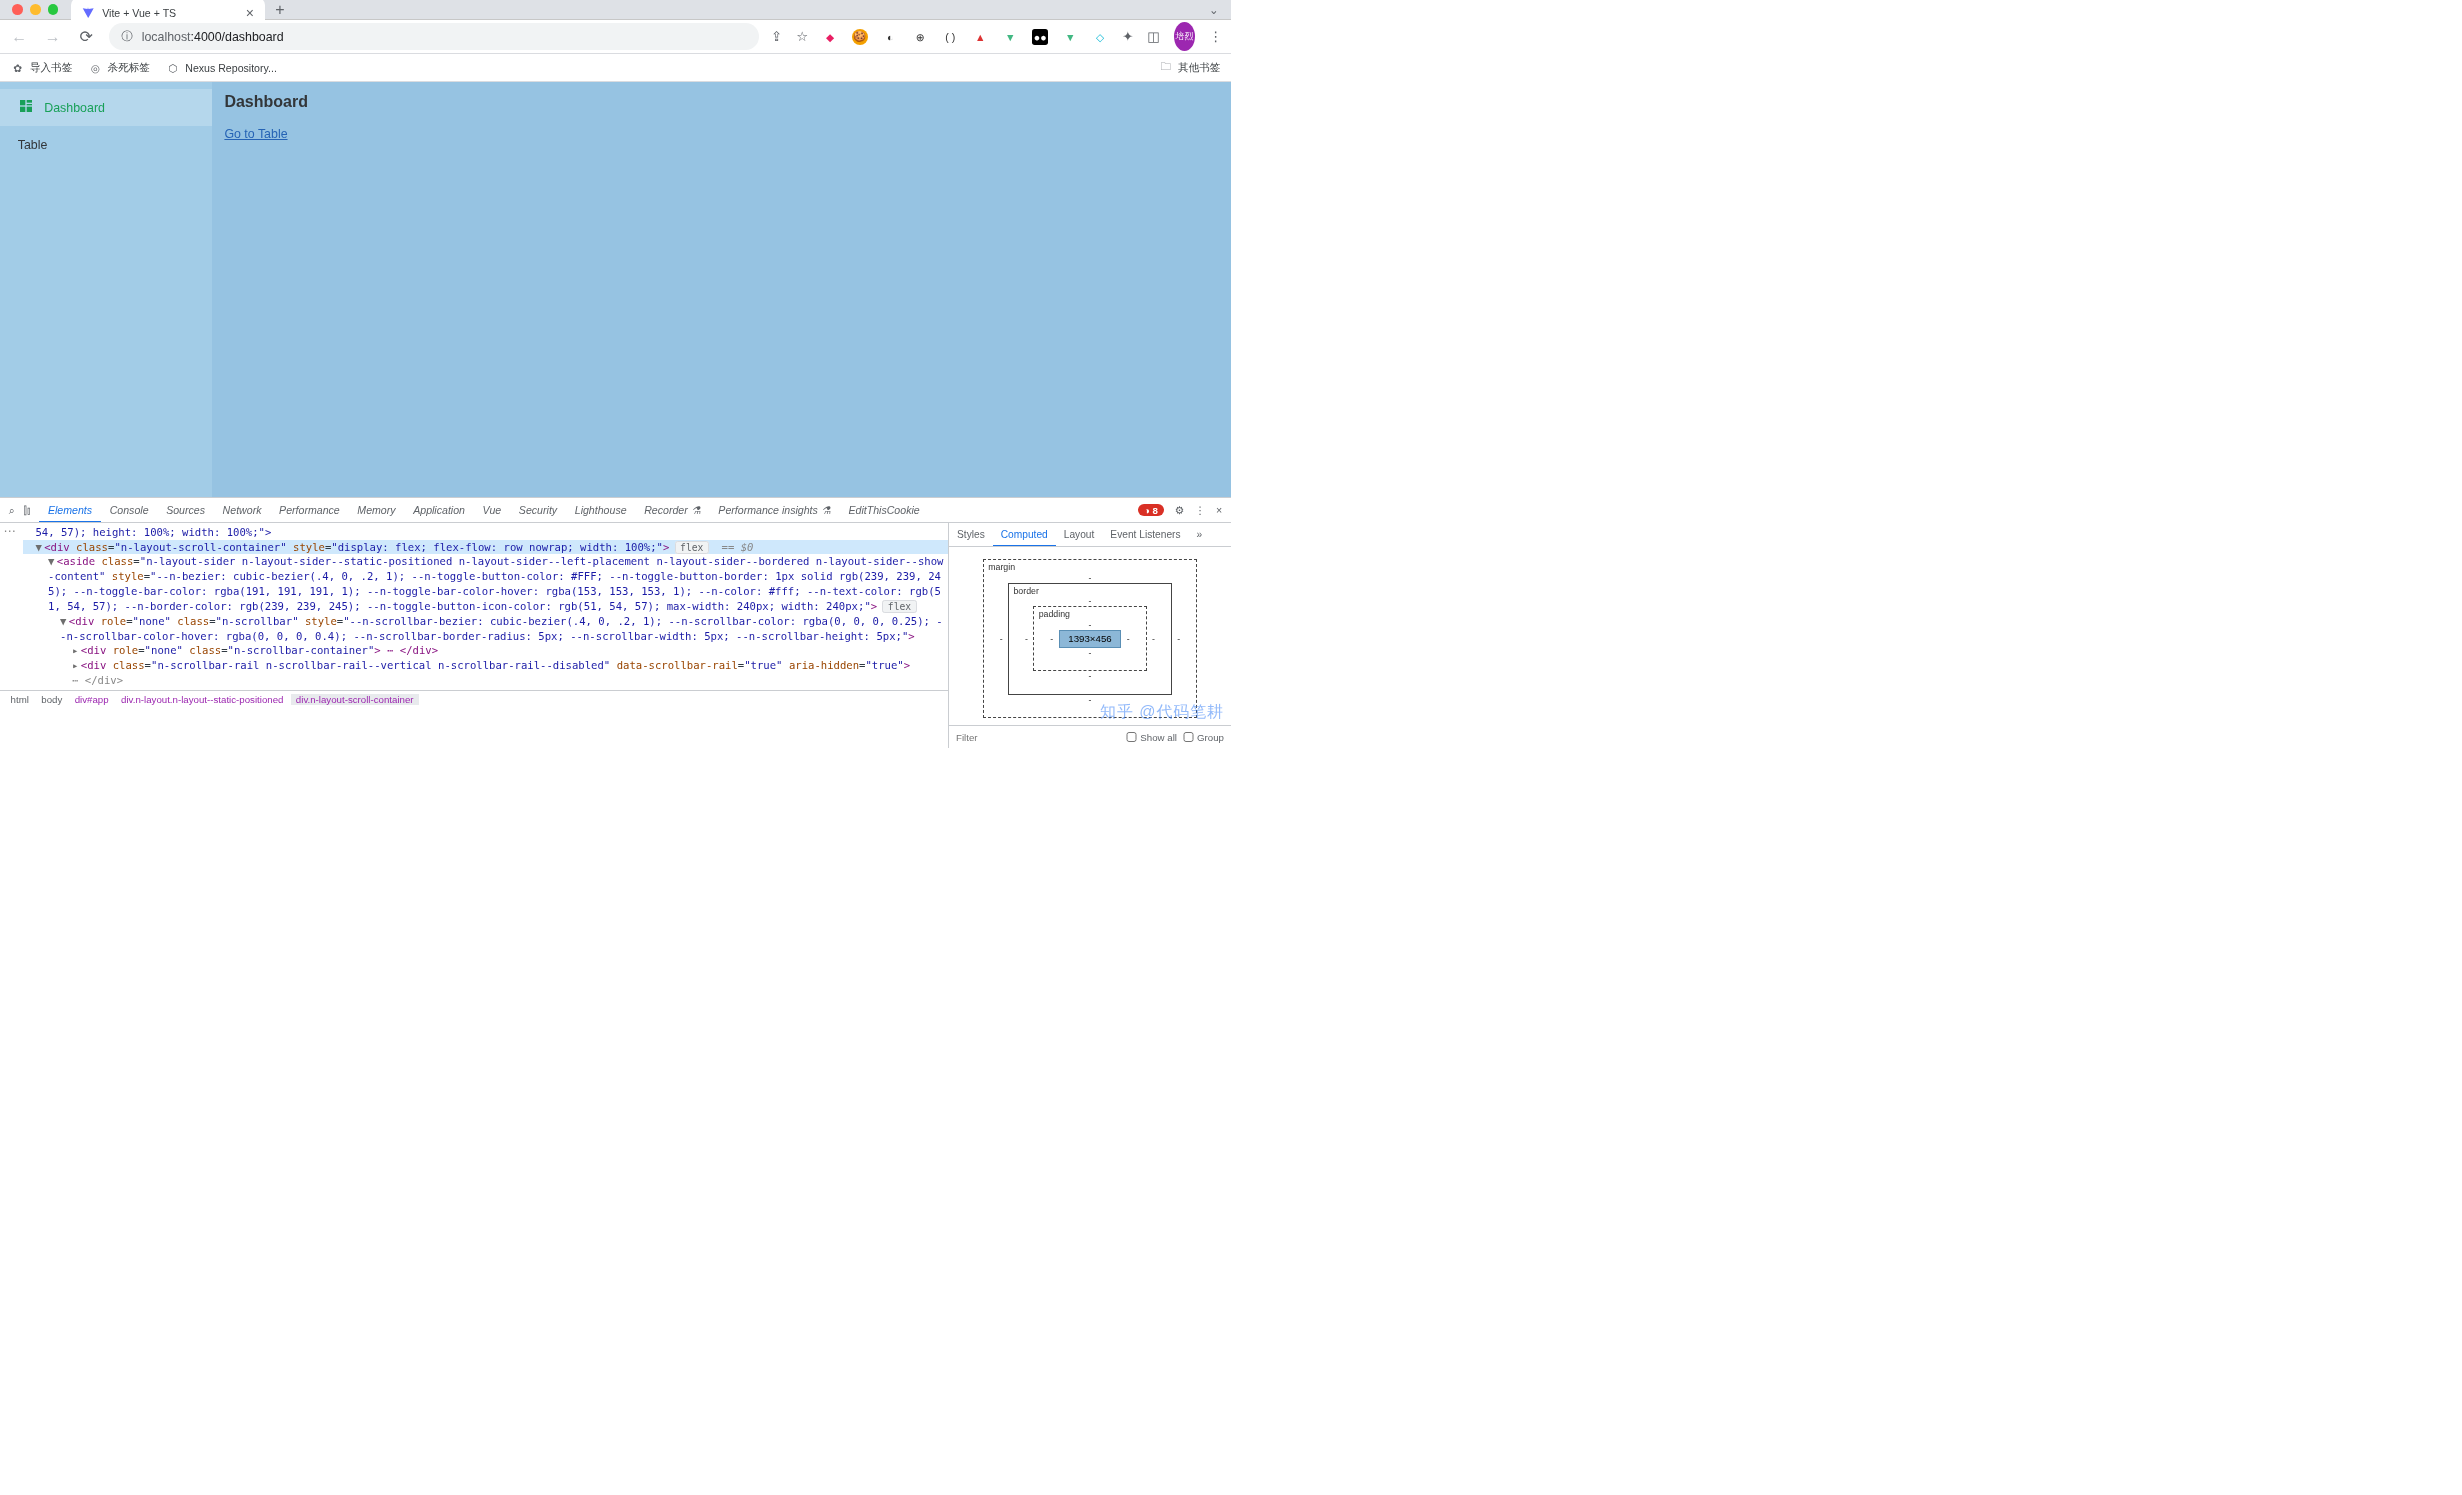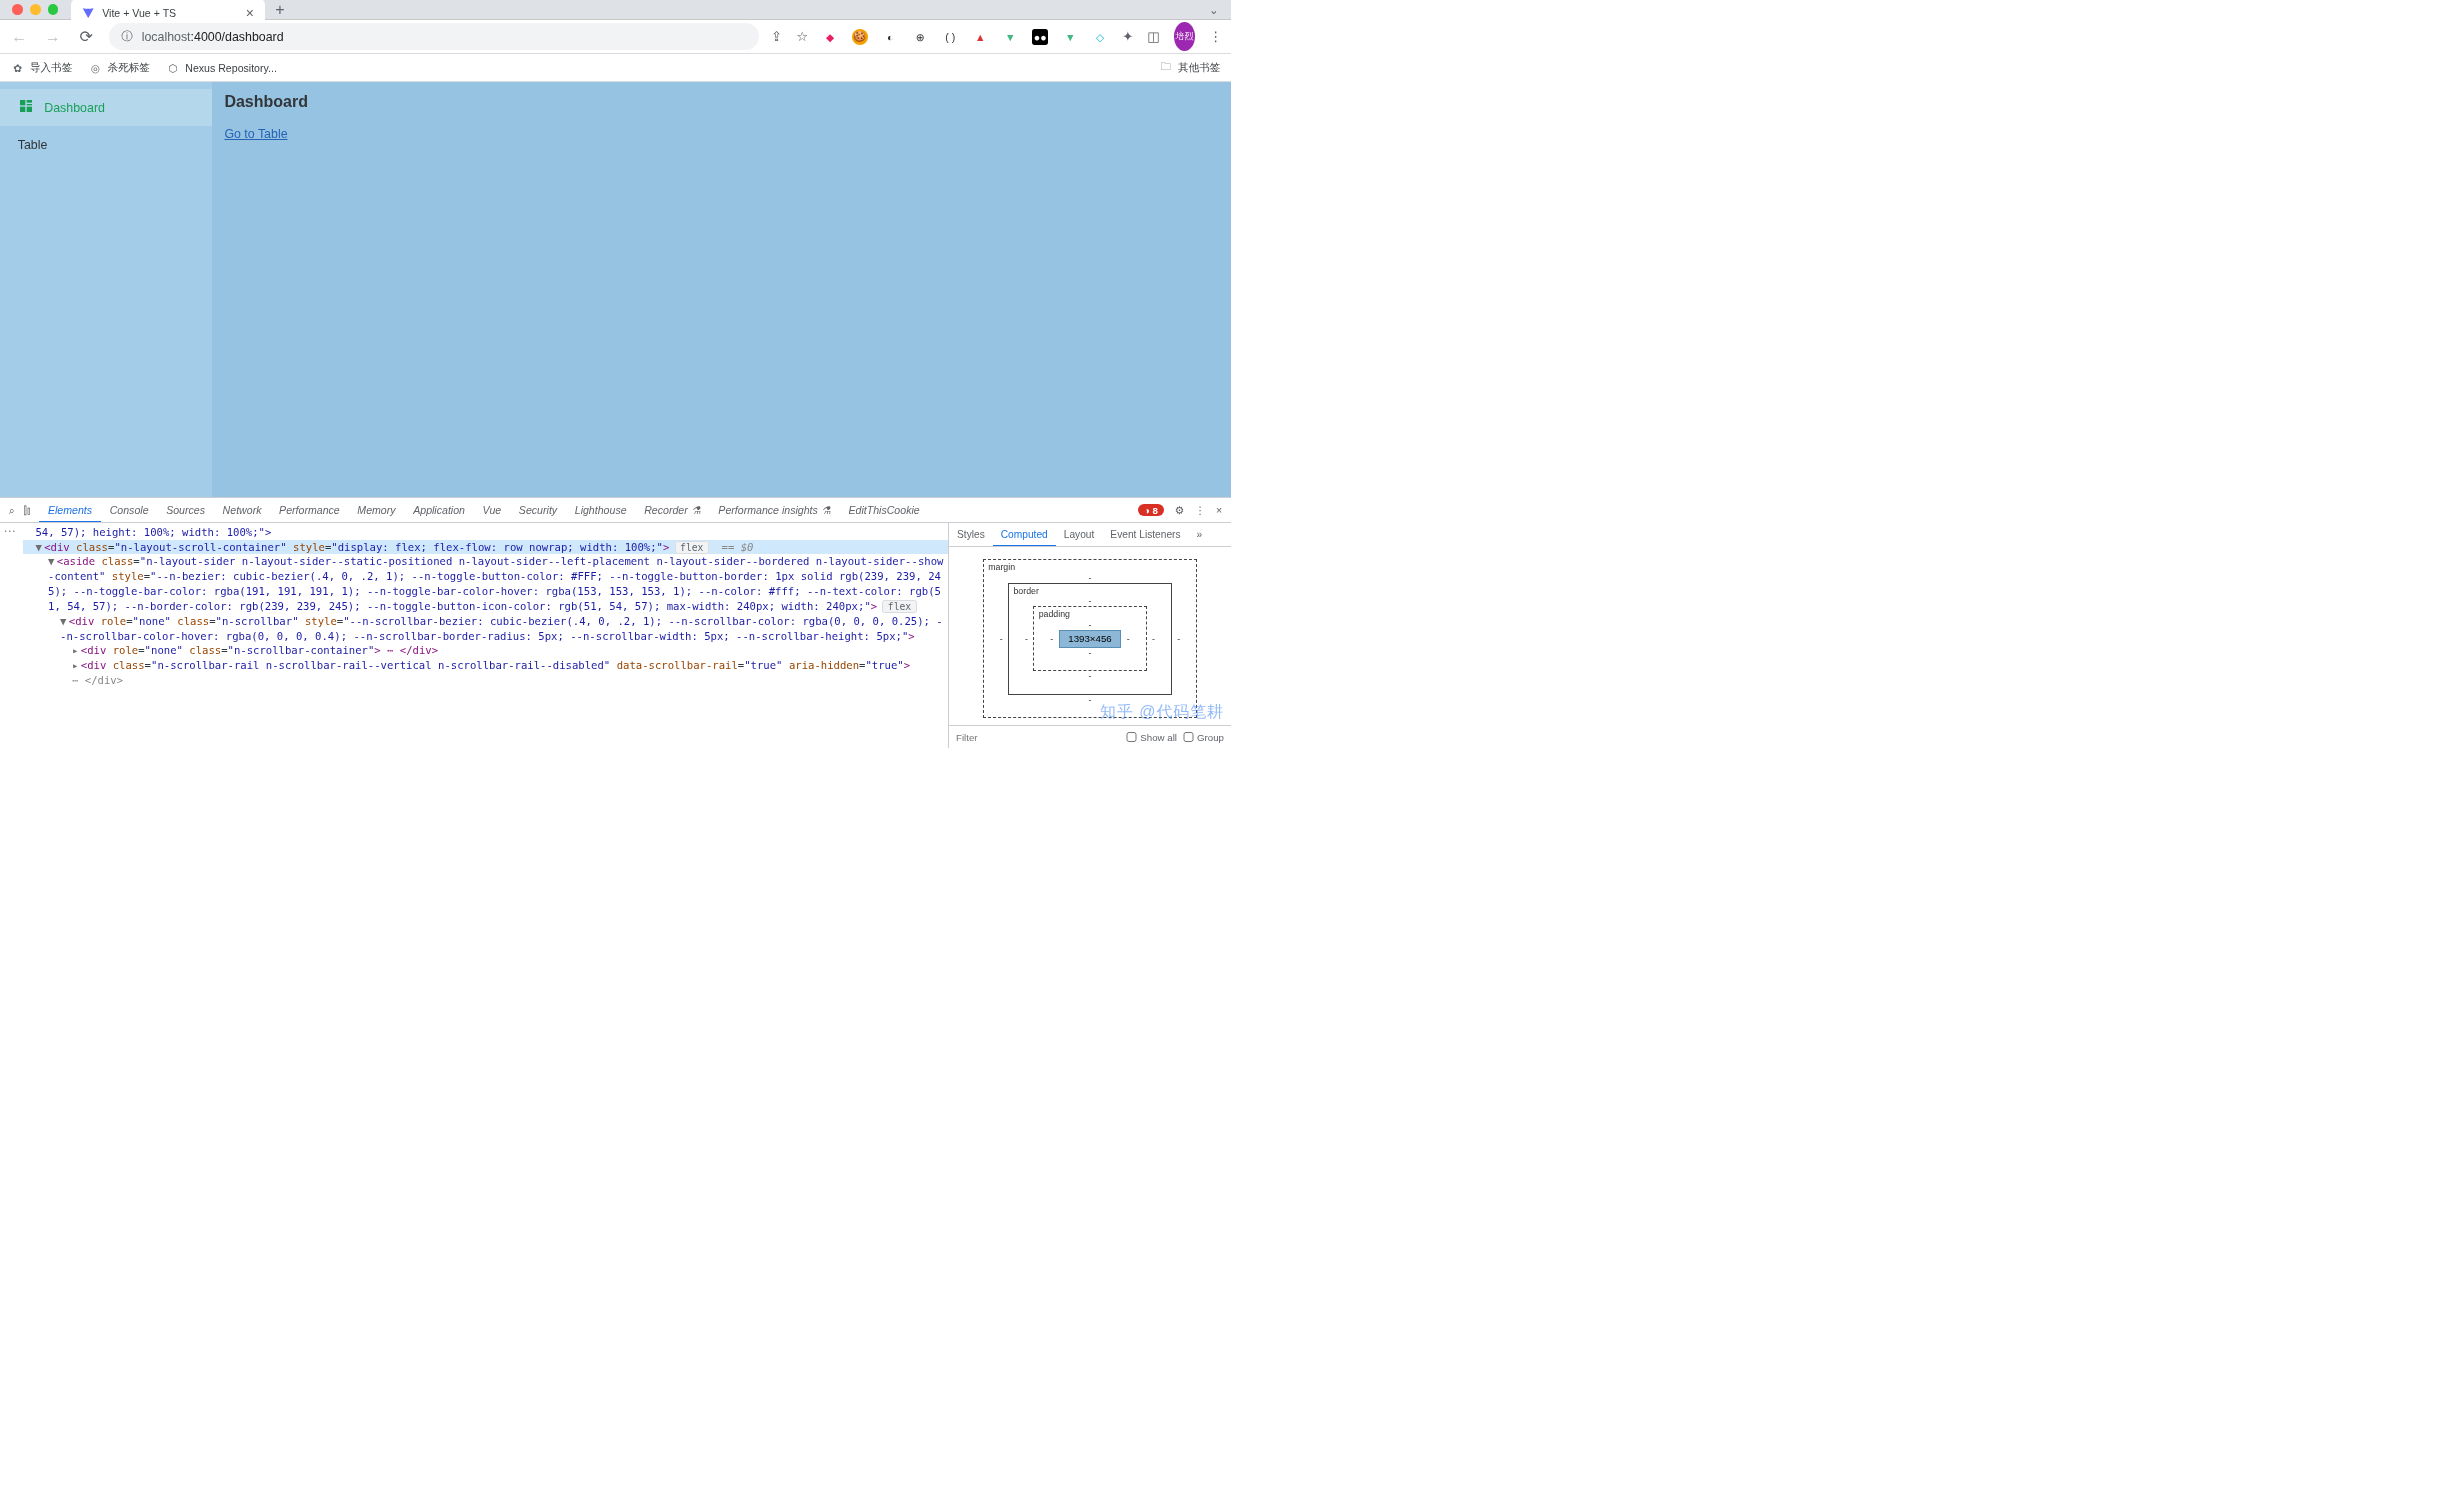--- a/index.html
+++ b/index.html
@@ -239,20 +239,27 @@
           <span class="ellipsis-left">⋯</span>
           <div class="dom-tree">
 <div class="dom-line ind1"><span class="attr-v">54, 57); height: 100%; width: 100%;"&gt;</span></div>
 <div class="dom-line ind1 sel"><span class="arrow">▼</span><span class="tag-b">&lt;div</span> <span class="attr-n">class</span>=<span class="attr-v">"<span>n-layout-scroll-container</span>"</span> <span class="attr-n">style</span>=<span class="attr-v">"<span>display: flex; flex-flow: row nowrap; width: 100%;</span>"</span><span class="tag-b">&gt;</span><span class="pill">flex</span>&nbsp;&nbsp;<span class="dim">== $0</span></div>
 <div class="dom-line ind2"><span class="arrow">▼</span><span class="tag-b">&lt;aside</span> <span class="attr-n">class</span>=<span class="attr-v">"<span>n-layout-sider n-layout-sider--static-positioned n-layout-sider--left-placement n-layout-sider--bordered n-layout-sider--show-content</span>"</span> <span class="attr-n">style</span>=<span class="attr-v">"<span>--n-bezier: cubic-bezier(.4, 0, .2, 1); --n-toggle-button-color: #FFF; --n-toggle-button-border: 1px solid rgb(239, 239, 245); --n-toggle-bar-color: rgba(191, 191, 191, 1); --n-toggle-bar-color-hover: rgba(153, 153, 153, 1); --n-color: #fff; --n-text-color: rgb(51, 54, 57); --n-border-color: rgb(239, 239, 245); --n-toggle-button-icon-color: rgb(51, 54, 57); max-width: 240px; width: 240px;</span>"</span><span class="tag-b">&gt;</span><span class="pill">flex</span></div>
 <div class="dom-line ind3"><span class="arrow">▼</span><span class="tag-b">&lt;div</span> <span class="attr-n">role</span>=<span class="attr-v">"<span>none</span>"</span> <span class="attr-n">class</span>=<span class="attr-v">"<span>n-scrollbar</span>"</span> <span class="attr-n">style</span>=<span class="attr-v">"<span>--n-scrollbar-bezier: cubic-bezier(.4, 0, .2, 1); --n-scrollbar-color: rgba(0, 0, 0, 0.25); --n-scrollbar-color-hover: rgba(0, 0, 0, 0.4); --n-scrollbar-border-radius: 5px; --n-scrollbar-width: 5px; --n-scrollbar-height: 5px;</span>"</span><span class="tag-b">&gt;</span></div>
 <div class="dom-line ind4"><span class="arrow">▸</span><span class="tag-b">&lt;div</span> <span class="attr-n">role</span>=<span class="attr-v">"<span>none</span>"</span> <span class="attr-n">class</span>=<span class="attr-v">"<span>n-scrollbar-container</span>"</span><span class="tag-b">&gt; ⋯ &lt;/div&gt;</span></div>
 <div class="dom-line ind4"><span class="arrow">▸</span><span class="tag-b">&lt;div</span> <span class="attr-n">class</span>=<span class="attr-v">"<span>n-scrollbar-rail n-scrollbar-rail--vertical n-scrollbar-rail--disabled</span>"</span> <span class="attr-n">data-scrollbar-rail</span>=<span class="attr-v">"<span>true</span>"</span> <span class="attr-n">aria-hidden</span>=<span class="attr-v">"<span>true</span>"</span><span class="tag-b">&gt;</span></div>
 <div class="dom-line ind4"><span class="dots-btn">⋯ &lt;/div&gt;</span></div>
           </div>
+        </div>
+        <div class="breadcrumb">
+          <span class="bc-item">html</span>
+          <span class="bc-item">body</span>
+          <span class="bc-item hi">div#app</span>
+          <span class="bc-item hi">div.n-layout.n-layout--static-positioned</span>
+          <span class="bc-item sel">div.n-layout-scroll-container</span>
         </div>
       </div>
 
       <div class="styles">
         <div class="styles-tabs">
           <div class="styles-tab">Styles</div>
           <div class="styles-tab active">Computed</div>
           <div class="styles-tab">Layout</div>
           <div class="styles-tab">Event Listeners</div>
           <div class="styles-tab">»</div>

